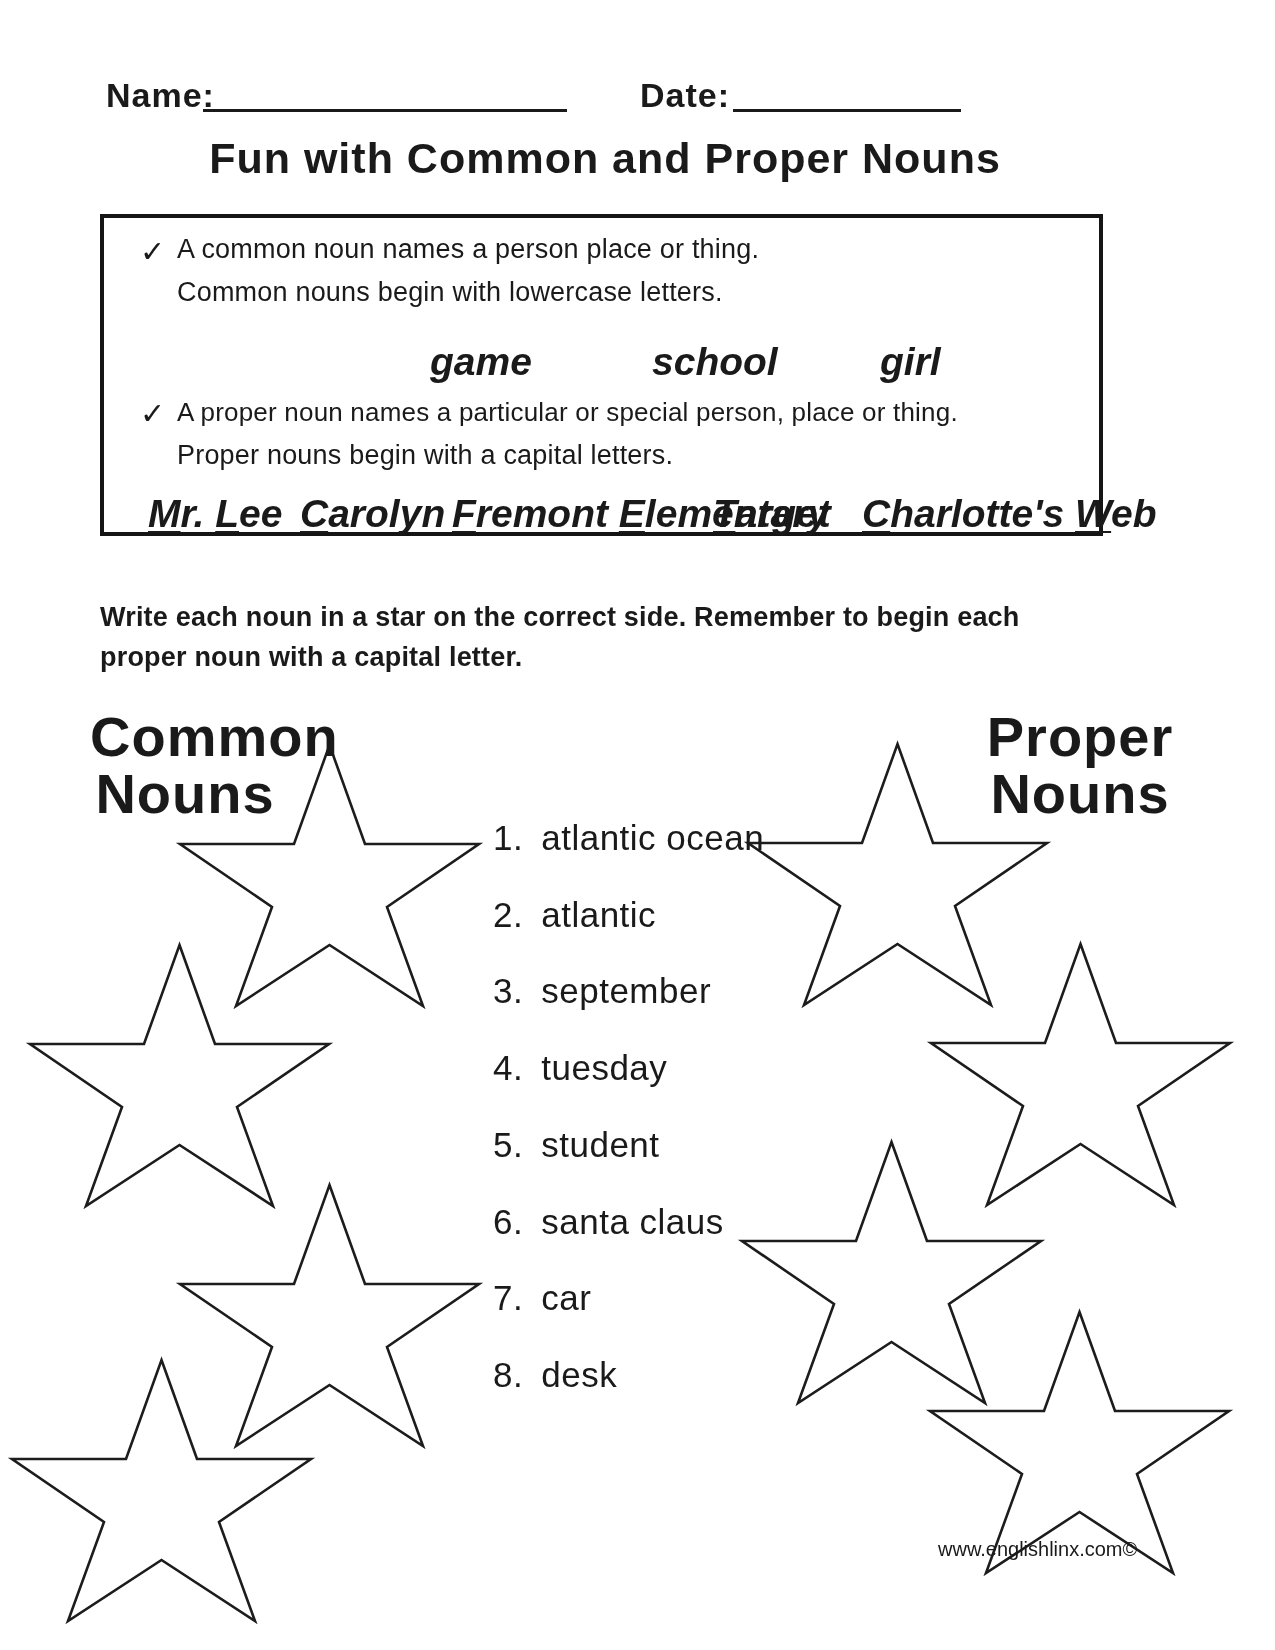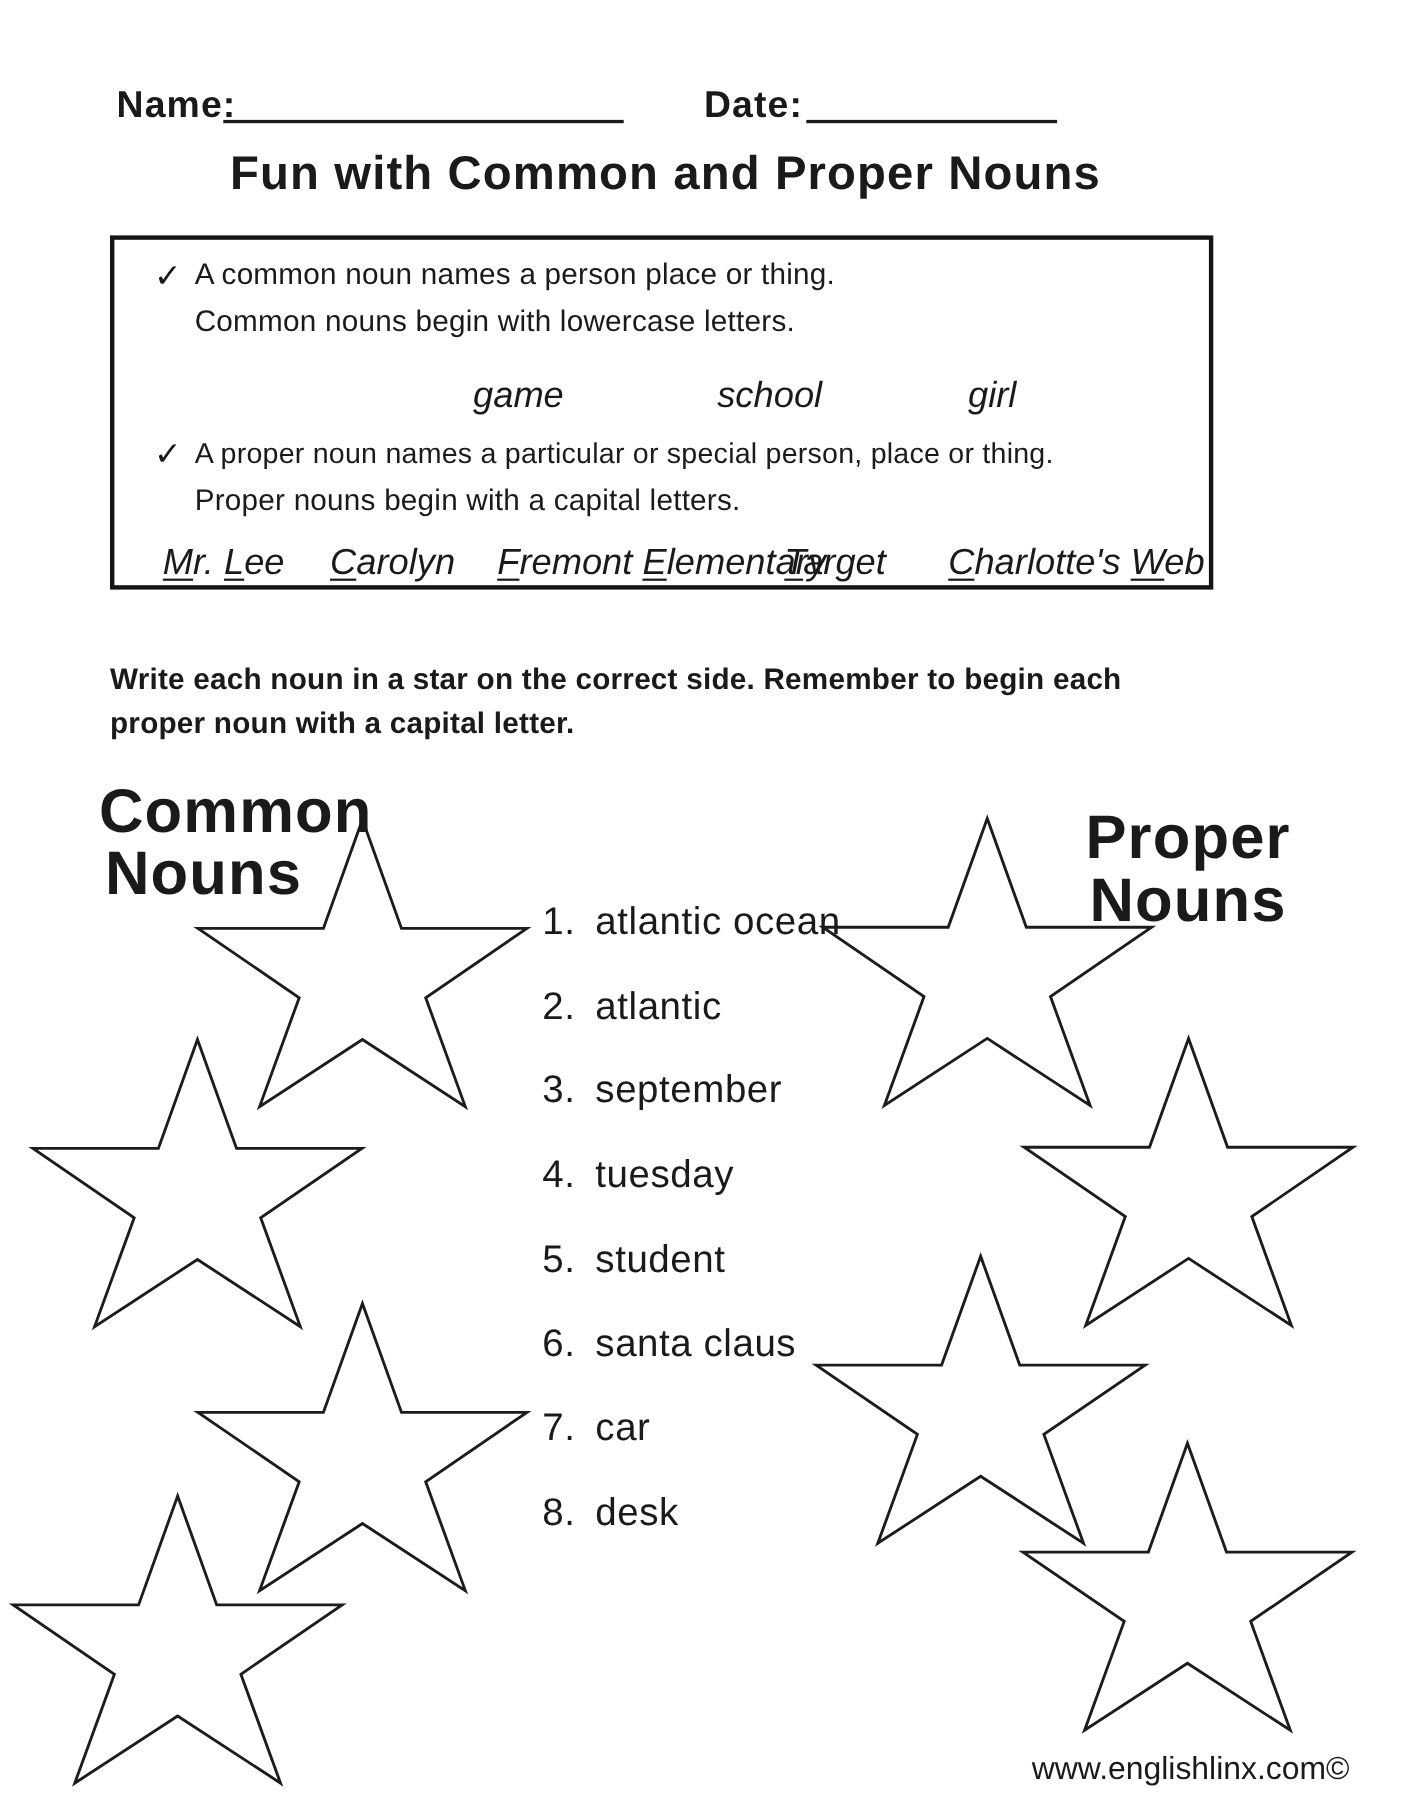--- a/index.html
+++ b/index.html
@@ -25,21 +25,21 @@
   }
 
   
   .def-box {
     left: 100px; top: 214px; width: 1003px; height: 322px;
     border: 4px solid #151515; background: #ffffff;
   }
   .check { font-size: 30px; font-family: "DejaVu Sans", sans-serif; }
   .def-line { font-size: 27px; letter-spacing: 0.2px; white-space: nowrap; }
   .def-line-long { font-size: 26px; }
-  .example { font-size: 33px; font-style: italic; white-space: nowrap; }
+  .example { font-size: 39px; font-style: italic; white-space: nowrap; font-weight: bold; }
   .example u, .uwords u {
     text-decoration: underline;
     text-decoration-thickness: 2px;
     text-underline-offset: 4px;
   }
 
   
   .instructions { font-size: 27px; font-weight: 700; letter-spacing: 0.2px; white-space: nowrap; }
 
   
@@ -50,21 +50,21 @@
 
   
   .noun-list { left: 493px; top: 798px; width: 420px; height: 620px; }
   .noun-item { position: absolute; left: 0; font-size: 35px; letter-spacing: 0.5px; white-space: nowrap; margin-top: 20px; }
   .noun-num { display: inline-block; min-width: 38px; }
 
   
   .stars-layer { left: 0; top: 0; width: 1275px; height: 1650px; }
 
   
-  .footer { left: 938px; top: 1592px; font-size: 29px; letter-spacing: 0px; white-space: nowrap; }
+  .footer { left: 938px; top: 1538px; font-size: 20px; letter-spacing: 0px; white-space: nowrap; }
 </style>
 </head>
 <body>
 
 <div class="page">
 
   <svg class="abs stars-layer" viewBox="0 0 1275 1650" xmlns="http://www.w3.org/2000/svg" aria-hidden="true">
     <defs>
       <symbol id="star" viewBox="0 0 303 265" overflow="visible">
         <polygon points="151.5,2 187,101 301,101 209,164 245,263 151.5,202 58,263 94,164 2,101 116,101" fill="none" stroke="#1c1c1c" stroke-width="2.6" stroke-linejoin="miter"></polygon>
@@ -108,21 +108,21 @@
   <div class="abs example uwords" style="left:713px; top:492px;"><u>T</u>arget</div>
   <div class="abs example uwords" style="left:862px; top:492px;"><u>C</u>harlotte's <u>W</u>eb</div>
 
   <div class="abs instructions" style="left:100px; top:602px;">Write each noun in a star on the correct side. Remember to begin each</div>
   <div class="abs instructions" style="left:100px; top:642px;">proper noun with a capital letter.</div>
 
   <div class="abs col-heading" style="left:90px; top:708px;">
     <div>Common</div>
     <div>Nouns</div>
   </div>
-  <div class="abs col-heading" style="left:985px; top:708px;margin-top:24px;">
+  <div class="abs col-heading" style="left:985px; top:708px;">
     <div>Proper</div>
     <div>Nouns</div>
   </div>
 
   <div class="abs noun-list">
       <div class="noun-item" style="top: 0px;"><span class="noun-num">1.</span><span> atlantic ocean</span></div>
       <div class="noun-item" style="top: 77px;"><span class="noun-num">2.</span><span> atlantic</span></div>
       <div class="noun-item" style="top: 153px;"><span class="noun-num">3.</span><span> september</span></div>
       <div class="noun-item" style="top: 230px;"><span class="noun-num">4.</span><span> tuesday</span></div>
       <div class="noun-item" style="top: 307px;"><span class="noun-num">5.</span><span> student</span></div>

